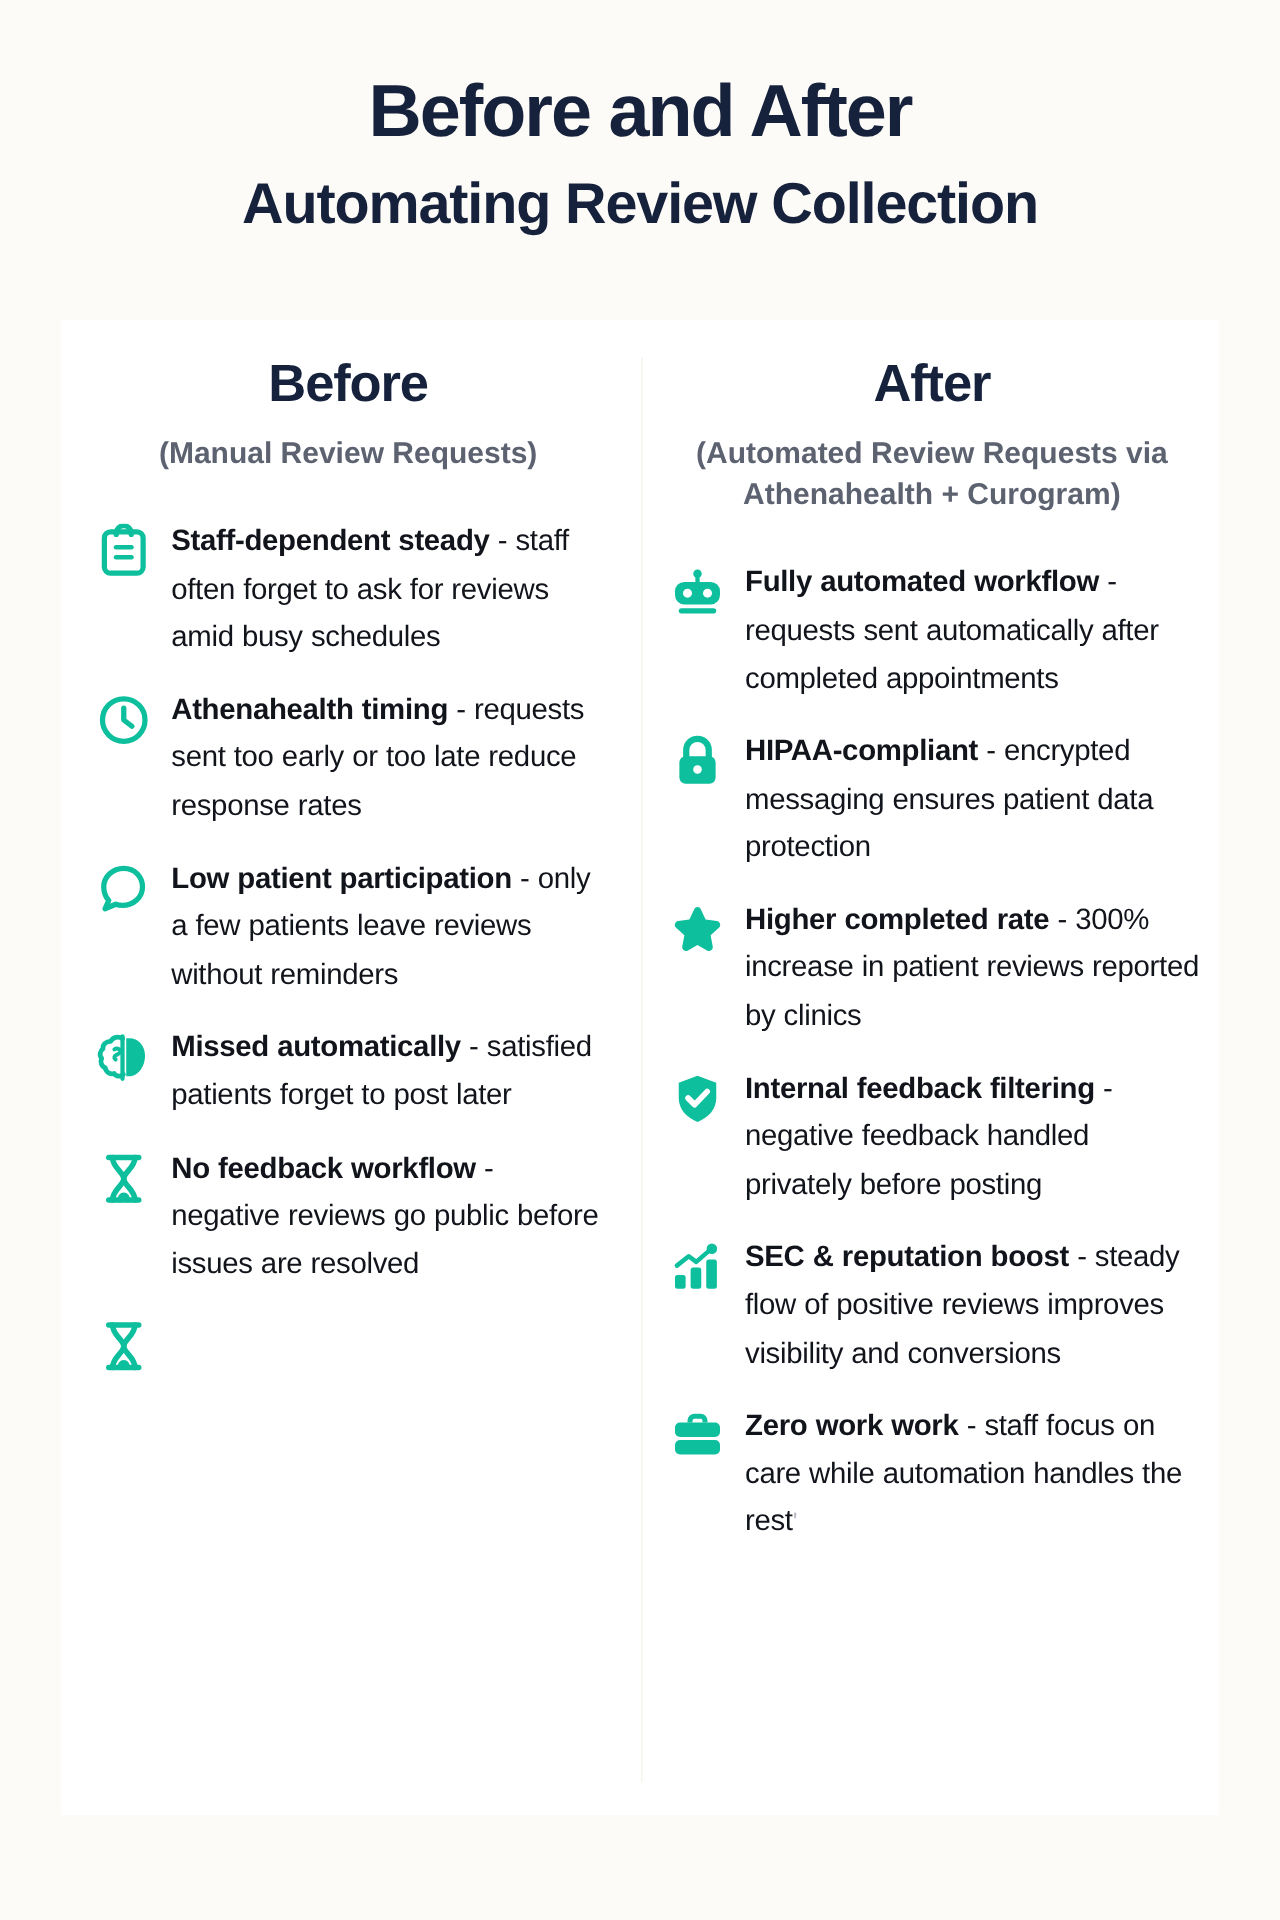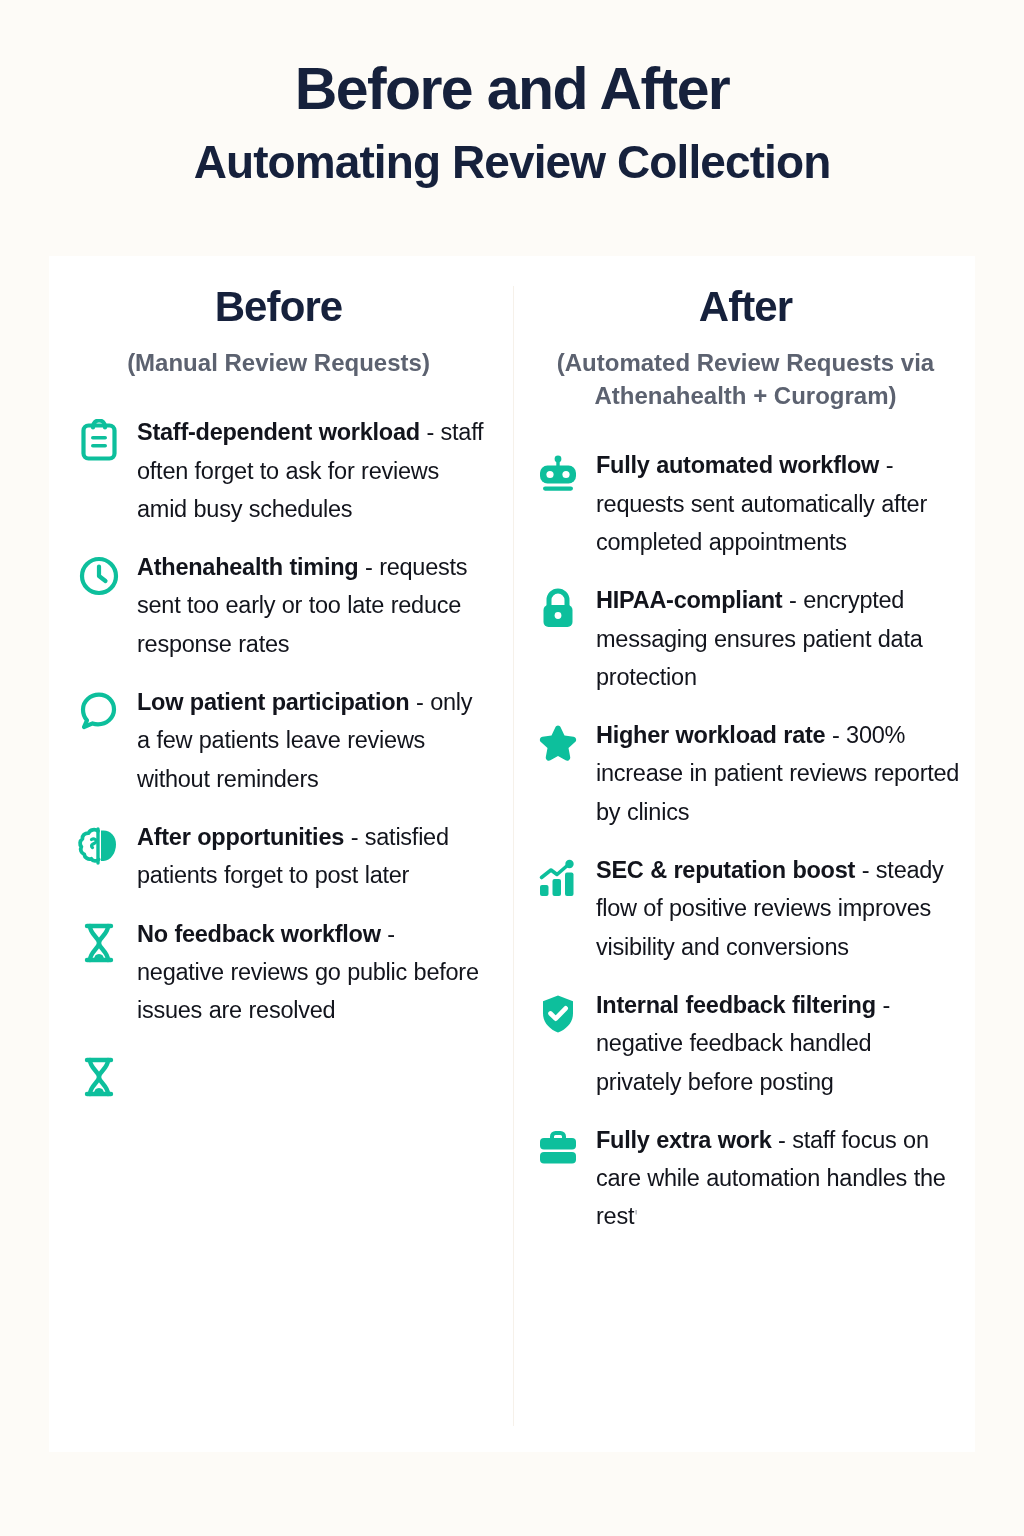--- a/index.html
+++ b/index.html
@@ -158,21 +158,21 @@
         <div class="item">
           <span class="icon-wrap">
             <svg width="40" height="44" viewBox="0 0 40 44" fill="none">
               <rect x="4.5" y="6.5" width="31" height="33" rx="5" stroke="#0dbf9c" stroke-width="4.2"></rect>
               <path d="M14 8.5V7.5a6 6 0 0 1 12 0v1" stroke="#0dbf9c" stroke-width="4.2" stroke-linecap="round"></path>
               <rect x="12" y="17" width="16" height="3.6" rx="1.8" fill="#0dbf9c"></rect>
               <rect x="12" y="25" width="16" height="3.6" rx="1.8" fill="#0dbf9c"></rect>
             </svg>
           </span>
           <div class="item-text">
-            <b>Staff-dependent workload</b><span> - staff often forget to ask for reviews amid busy schedules</span>
+            <b>Staff-dependent steady</b><span> - staff often forget to ask for reviews amid busy schedules</span>
           </div>
         </div>
 
         <div class="item">
           <span class="icon-wrap">
             <svg width="42" height="42" viewBox="0 0 42 42" fill="none">
               <circle cx="21" cy="21" r="17" stroke="#0dbf9c" stroke-width="4.2"></circle>
               <path d="M21 11.5V21l6.5 5" stroke="#0dbf9c" stroke-width="4.2" stroke-linecap="round" stroke-linejoin="round"></path>
             </svg>
           </span>
@@ -195,21 +195,21 @@
         <div class="item">
           <span class="icon-wrap">
             <svg width="44" height="42" viewBox="0 0 44 42" fill="none">
               <path d="M21 6c-3.2-2.4-8-1.3-9.4 2.1C7.7 8 5 10.6 5.4 14c-2.6 1.7-3.1 5.4-1 7.7-1.6 2.8-.2 6.5 2.8 7.5.4 3.4 3.9 5.6 7.1 4.6 1.6 2.6 5.5 2.9 7.4.6" stroke="#0dbf9c" stroke-width="3.8" stroke-linecap="round" stroke-linejoin="round"></path>
               <path d="M24 5.5h2.5C33.6 5.5 39 11.2 39 19.6S33.6 36 26.5 36H24V5.5Z" fill="#0dbf9c"></path>
               <path d="M21 4v34" stroke="#0dbf9c" stroke-width="3.4" stroke-linecap="round"></path>
               <path d="M14.5 14.5c1.8-1.2 4.2-.6 4.7 1.1.6 1.8-1.6 2.6-3.2 3.4-1.6.8-2.2 2.4-.5 3.6" stroke="#0dbf9c" stroke-width="3.2" stroke-linecap="round"></path>
             </svg>
           </span>
           <div class="item-text">
-            <b>After opportunities</b><span> - satisfied patients forget to post later</span>
+            <b>Missed automatically</b><span> - satisfied patients forget to post later</span>
           </div>
         </div>
 
         <div class="item">
           <span class="icon-wrap">
             <svg width="38" height="44" viewBox="0 0 38 44" fill="none">
               <path d="M7 5h24M7 39h24" stroke="#0dbf9c" stroke-width="4.4" stroke-linecap="round"></path>
               <path d="M10 5c0 8 9 12 9 17s-9 9-9 17" stroke="#0dbf9c" stroke-width="4.4" stroke-linecap="round" stroke-linejoin="round"></path>
               <path d="M28 5c0 8-9 12-9 17s9 9 9 17" stroke="#0dbf9c" stroke-width="4.4" stroke-linecap="round" stroke-linejoin="round"></path>
               <path d="M16 39c0-2.6 1.3-4 3-4s3 1.4 3 4" stroke="#0dbf9c" stroke-width="4" stroke-linecap="round"></path>
@@ -271,61 +271,61 @@
           </div>
         </div>
 
         <div class="item">
           <span class="icon-wrap">
             <svg width="46" height="44" viewBox="0 0 46 44" fill="none">
               <path d="M23 3.5c1.1 0 2.1.7 2.6 1.8l3.9 8.3 9 1.2c1.2.2 2.2 1 2.5 2.1.4 1.1 0 2.4-.9 3.2l-6.6 6 1.7 9c.2 1.2-.3 2.4-1.3 3.1-1 .7-2.3.7-3.3.1L23 33.9l-7.6 4.4c-1 .6-2.3.6-3.3-.1-1-.7-1.5-1.9-1.3-3.1l1.7-9-6.6-6c-.9-.8-1.3-2.1-.9-3.2.3-1.1 1.3-1.9 2.5-2.1l9-1.2 3.9-8.3c.5-1.1 1.5-1.8 2.6-1.8Z" fill="#0dbf9c"></path>
             </svg>
           </span>
           <div class="item-text">
-            <b>Higher workload rate</b><span> - 300% increase in patient reviews reported by clinics</span>
+            <b>Higher completed rate</b><span> - 300% increase in patient reviews reported by clinics</span>
+          </div>
+        </div>
+
+        <div class="item">
+          <span class="icon-wrap">
+            <svg width="40" height="44" viewBox="0 0 40 44" fill="none">
+              <path d="M20 3.5 5 9.2v12.4c0 8.4 6 15.5 15 18.9 9-3.4 15-10.5 15-18.9V9.2L20 3.5Z" fill="#0dbf9c"></path>
+              <path d="M12.5 21.5l5.2 5.2 10-10.4" stroke="#ffffff" stroke-width="4.6" stroke-linecap="round" stroke-linejoin="round"></path>
+            </svg>
+          </span>
+          <div class="item-text">
+            <b>Internal feedback filtering</b><span> - negative feedback handled privately before posting</span>
           </div>
         </div>
 
         <div class="item">
           <span class="icon-wrap">
             <svg width="46" height="42" viewBox="0 0 46 42" fill="none">
               <rect x="5" y="27" width="8.5" height="11" rx="2" fill="#0dbf9c"></rect>
               <rect x="17.5" y="21" width="8.5" height="17" rx="2" fill="#0dbf9c"></rect>
               <rect x="30" y="14.5" width="8.5" height="23.5" rx="2" fill="#0dbf9c"></rect>
               <path d="M6.5 19.5 16 12l6 4.5 11.5-10" stroke="#0dbf9c" stroke-width="3.6" stroke-linecap="round" stroke-linejoin="round"></path>
               <circle cx="34.5" cy="6" r="4.2" fill="#0dbf9c"></circle>
             </svg>
           </span>
           <div class="item-text">
             <b>SEC &amp; reputation boost</b><span> - steady flow of positive reviews improves visibility and conversions</span>
           </div>
         </div>
 
         <div class="item">
           <span class="icon-wrap">
-            <svg width="40" height="44" viewBox="0 0 40 44" fill="none">
-              <path d="M20 3.5 5 9.2v12.4c0 8.4 6 15.5 15 18.9 9-3.4 15-10.5 15-18.9V9.2L20 3.5Z" fill="#0dbf9c"></path>
-              <path d="M12.5 21.5l5.2 5.2 10-10.4" stroke="#ffffff" stroke-width="4.6" stroke-linecap="round" stroke-linejoin="round"></path>
-            </svg>
-          </span>
-          <div class="item-text">
-            <b>Internal feedback filtering</b><span> - negative feedback handled privately before posting</span>
-          </div>
-        </div>
-
-        <div class="item">
-          <span class="icon-wrap">
             <svg width="44" height="40" viewBox="0 0 44 40" fill="none">
               <path d="M16 9V7.5A3.5 3.5 0 0 1 19.5 4h5A3.5 3.5 0 0 1 28 7.5V9" stroke="#0dbf9c" stroke-width="4"></path>
               <rect x="4" y="9" width="36" height="11.5" rx="4" fill="#0dbf9c"></rect>
               <rect x="4" y="23" width="36" height="11.5" rx="4" fill="#0dbf9c"></rect>
             </svg>
           </span>
           <div class="item-text">
-            <b>Fully extra work</b><span> - staff focus on care while automation handles the rest</span><span class="trailing-mark">'</span>
+            <b>Zero work work</b><span> - staff focus on care while automation handles the rest</span><span class="trailing-mark">'</span>
           </div>
         </div>
 
       </div>
     </div>
 
   </div>
 </div>
 
 </body></html>

